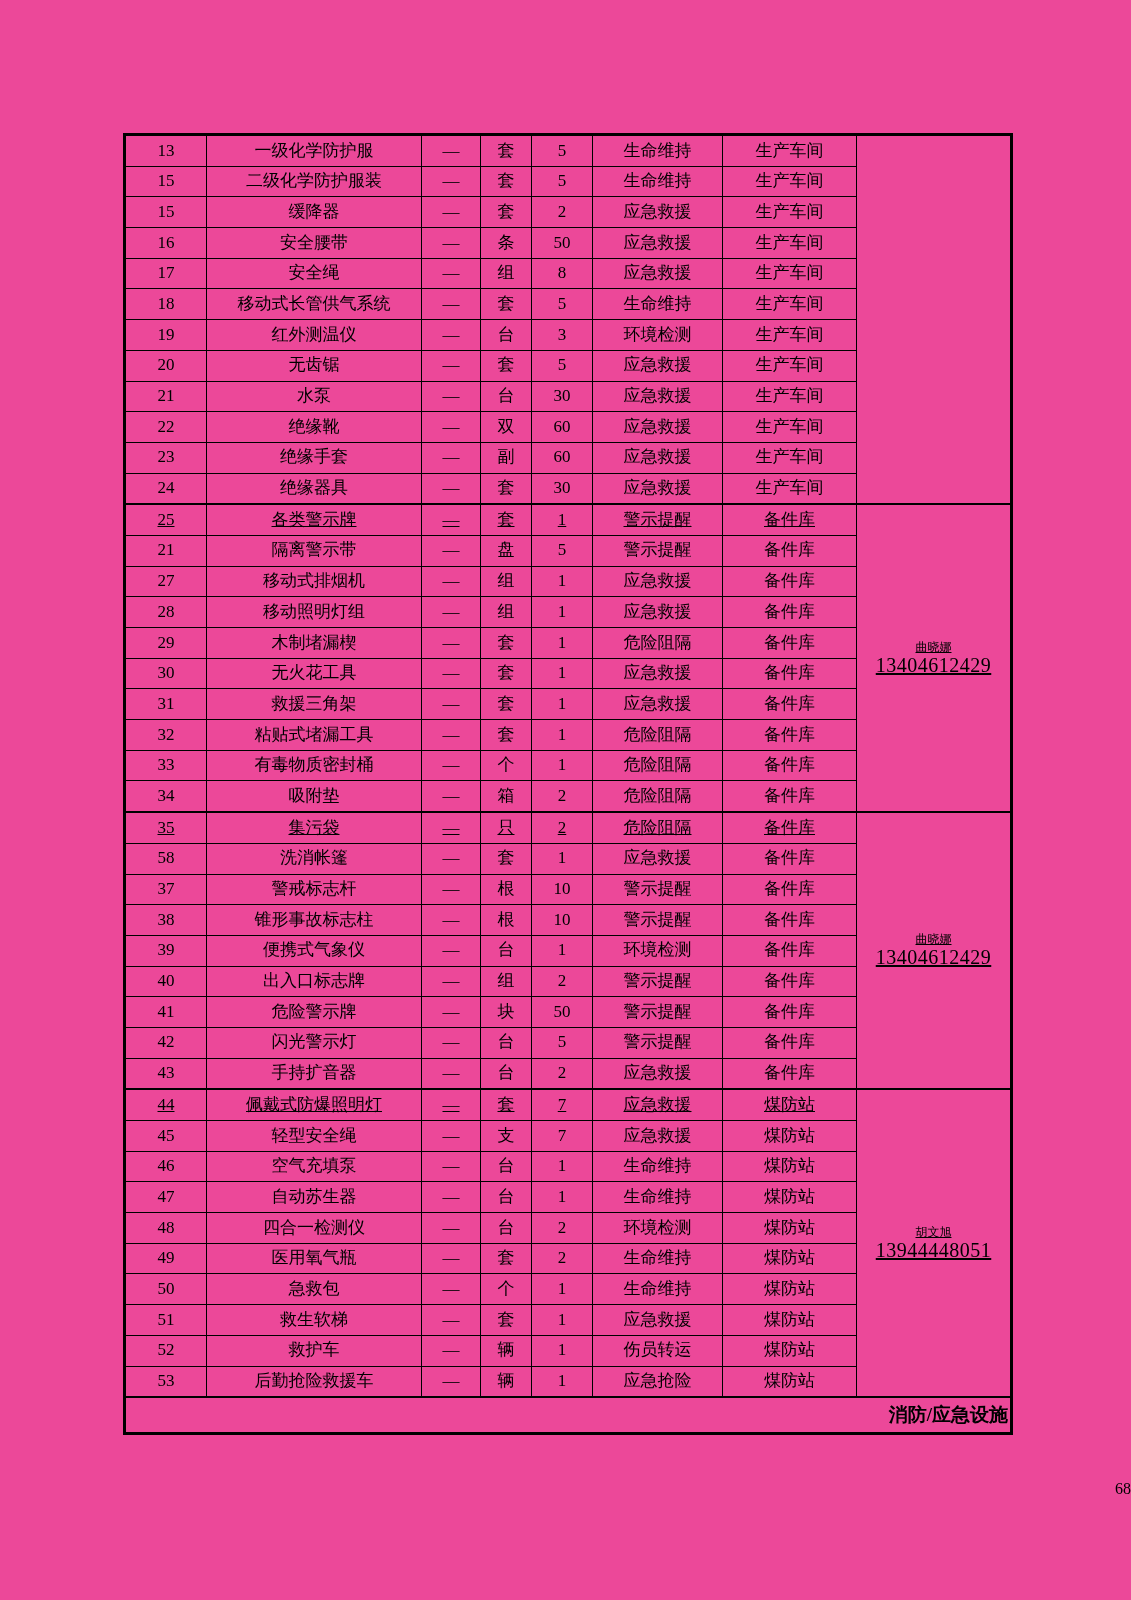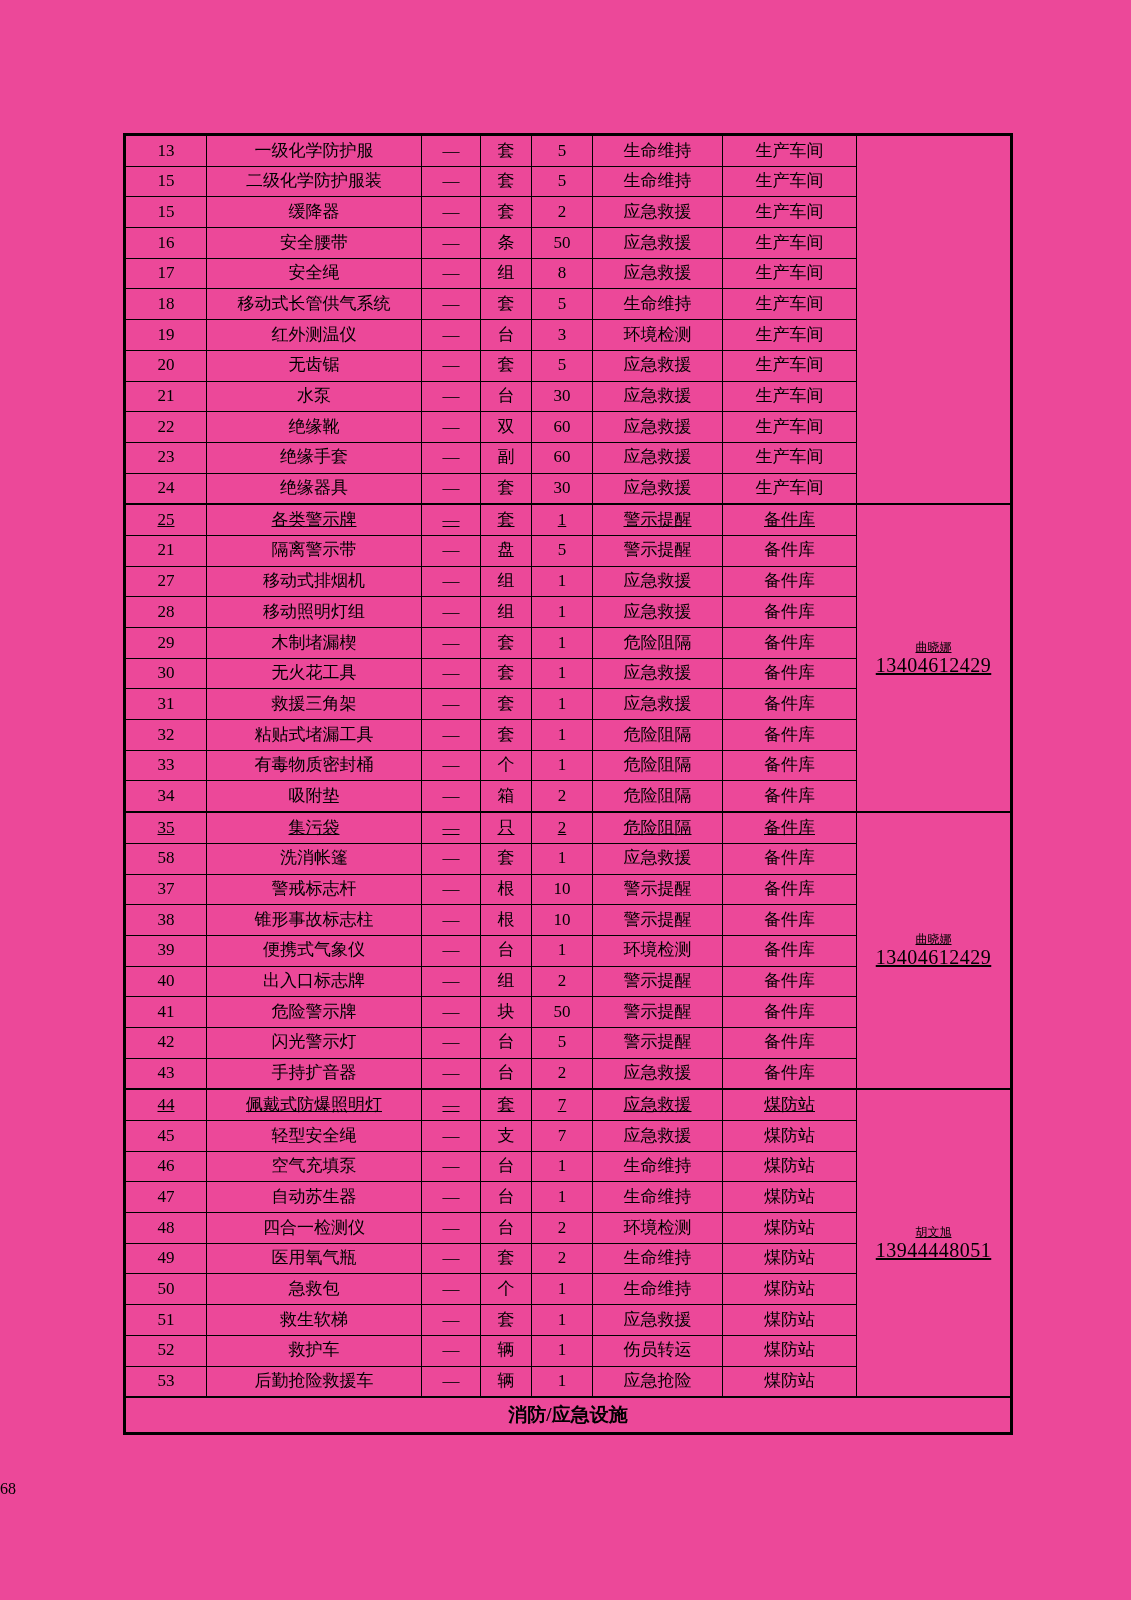--- a/index.html
+++ b/index.html
@@ -34,27 +34,28 @@
   }
   table.equip tr.group-start td { border-top-width: 2px; text-decoration: underline; }
   td.contact-cell { font-size: 16px; line-height: 1.55; white-space: normal; }
   td.contact-cell .contact-name { font-size: 12px; }
   td.contact-cell .contact-phone { font-size: 20px; letter-spacing: 0.5px; }
   tr.footer-row td {
     border-top: 2px solid #000000;
     font-weight: bold;
     font-size: 19px;
     height: 34px;
+    text-align: right;
   }
   .page-number {
     position: absolute;
     left: 0;
     top: 1480px;
     width: 100%;
-    text-align: left;
+    text-align: right;
     font-size: 16px;
   }
 </style>
 </head>
 <body>
 
 <div class="page">
 
   <table class="equip">
     <colgroup>

